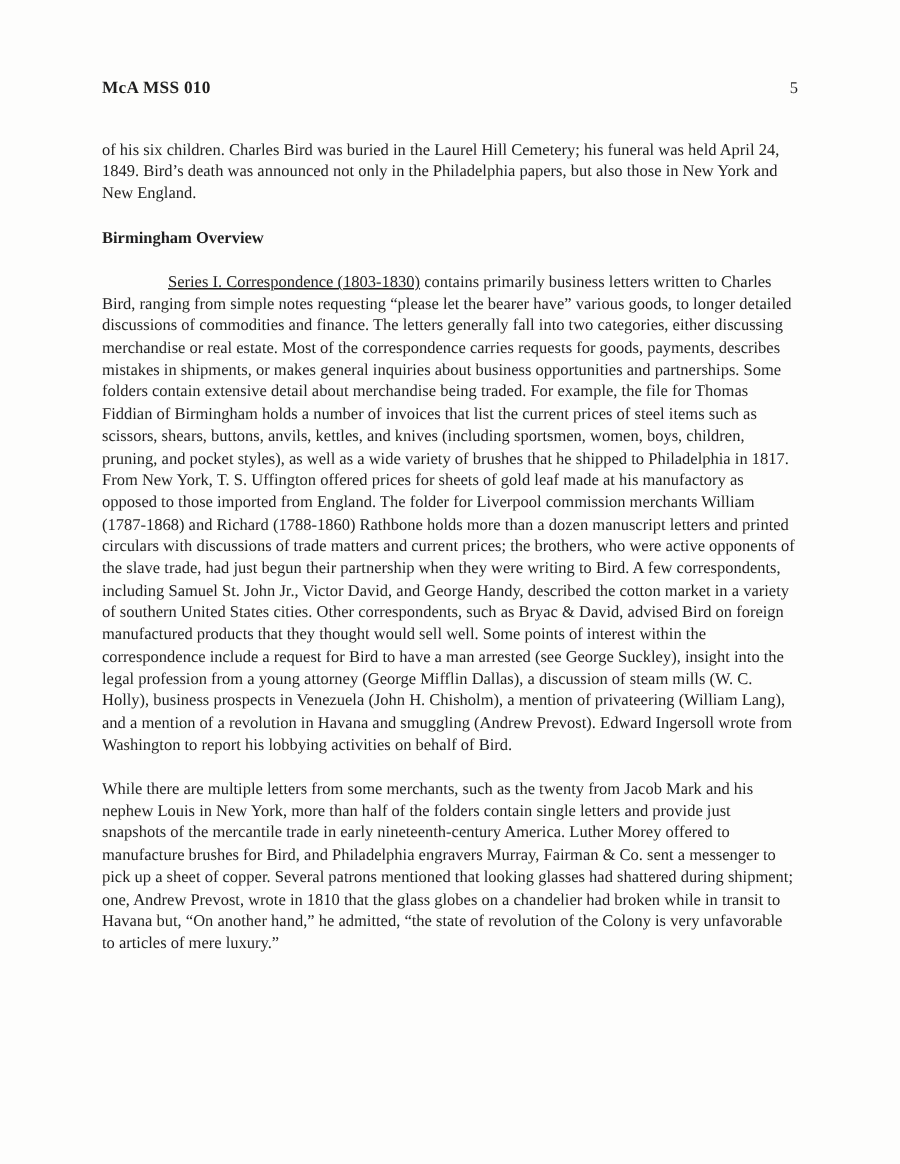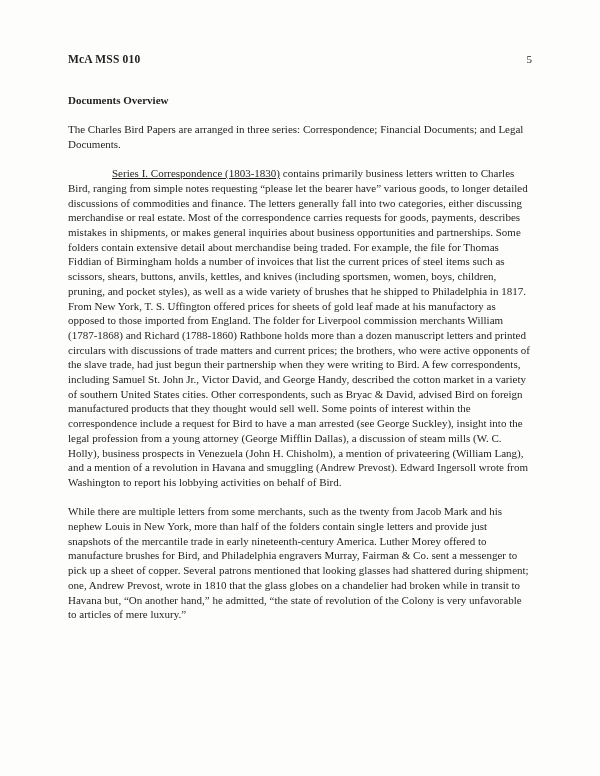--- a/index.html
+++ b/index.html
@@ -53,23 +53,23 @@
 <body>
 
 <div class="page">
   <div class="content">
 
     <div class="running-header">
       <span class="doc-id">McA MSS 010</span>
       <span class="page-num">5</span>
     </div>
 
+    <p class="body-para">of his six children. Charles Bird was buried in the Laurel Hill Cemetery; his funeral was held April 24, 1849. Bird’s death was announced not only in the Philadelphia papers, but also those in New York and New England.</p>
 
-    <h3 class="section-heading">Documents Overview</h3>
+    <h3 class="section-heading">Birmingham Overview</h3>
 
-    <p class="body-para">The Charles Bird Papers are arranged in three series: Correspondence; Financial Documents; and Legal Documents.</p>
 
     <p class="body-para"><span class="underline">Series I. Correspondence (1803-1830)</span><span> contains primarily business letters written to Charles Bird, ranging from simple notes requesting “please let the bearer have” various goods, to longer detailed discussions of commodities and finance. The letters generally fall into two categories, either discussing merchandise or real estate. Most of the correspondence carries requests for goods, payments, describes mistakes in shipments, or makes general inquiries about business opportunities and partnerships. Some folders contain extensive detail about merchandise being traded. For example, the file for Thomas Fiddian of Birmingham holds a number of invoices that list the current prices of steel items such as scissors, shears, buttons, anvils, kettles, and knives (including sportsmen, women, boys, children, pruning, and pocket styles), as well as a wide variety of brushes that he shipped to Philadelphia in 1817. From New York, T. S. Uffington offered prices for sheets of gold leaf made at his manufactory as opposed to those imported from England. The folder for Liverpool commission merchants William (1787-1868) and Richard (1788-1860) Rathbone holds more than a dozen manuscript letters and printed circulars with discussions of trade matters and current prices; the brothers, who were active opponents of the slave trade, had just begun their partnership when they were writing to Bird. A few correspondents, including Samuel St. John Jr., Victor David, and George Handy, described the cotton market in a variety of southern United States cities. Other correspondents, such as Bryac &amp; David, advised Bird on foreign manufactured products that they thought would sell well. Some points of interest within the correspondence include a request for Bird to have a man arrested (see George Suckley), insight into the legal profession from a young attorney (George Mifflin Dallas), a discussion of steam mills (W. C. Holly), business prospects in Venezuela (John H. Chisholm), a mention of privateering (William Lang), and a mention of a revolution in Havana and smuggling (Andrew Prevost). Edward Ingersoll wrote from Washington to report his lobbying activities on behalf of Bird.</span></p>
 
     <p class="body-para">While there are multiple letters from some merchants, such as the twenty from Jacob Mark and his nephew Louis in New York, more than half of the folders contain single letters and provide just snapshots of the mercantile trade in early nineteenth-century America. Luther Morey offered to manufacture brushes for Bird, and Philadelphia engravers Murray, Fairman &amp; Co. sent a messenger to pick up a sheet of copper. Several patrons mentioned that looking glasses had shattered during shipment; one, Andrew Prevost, wrote in 1810 that the glass globes on a chandelier had broken while in transit to Havana but, “On another hand,” he admitted, “the state of revolution of the Colony is very unfavorable to articles of mere luxury.”</p>
 
   </div>
 </div>
 
 </body></html>

